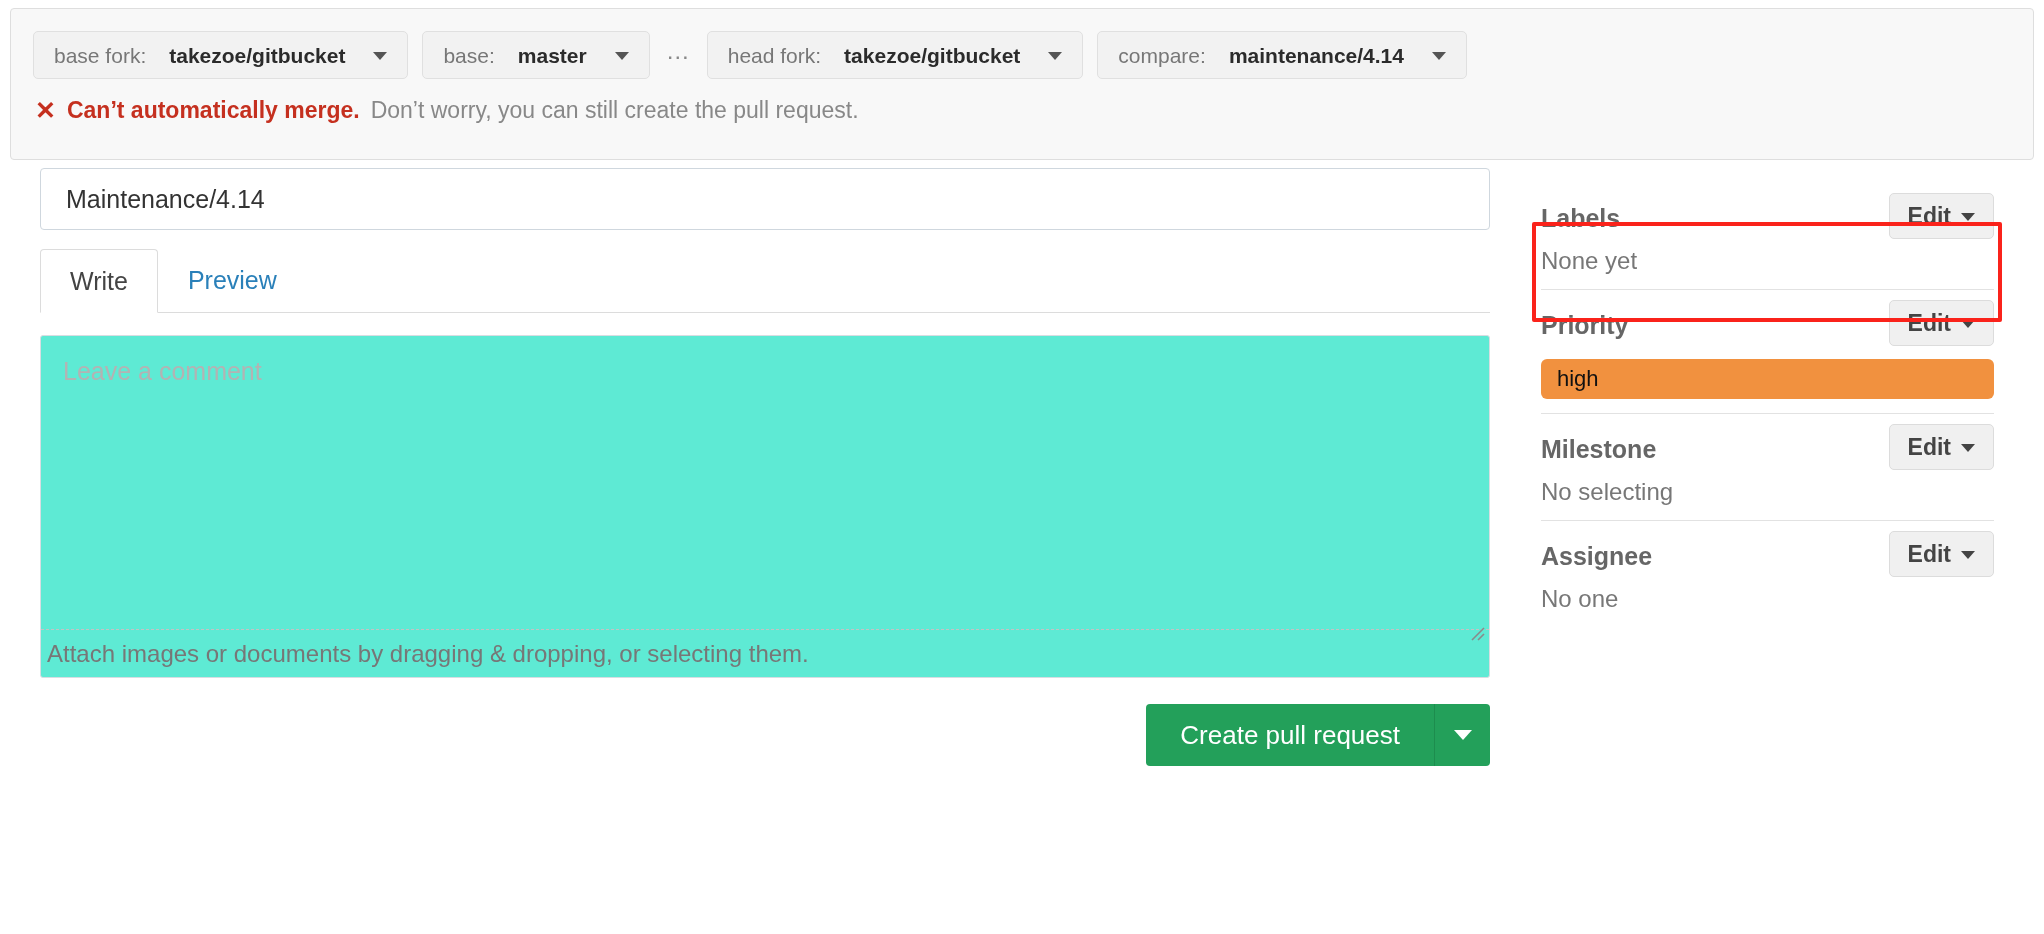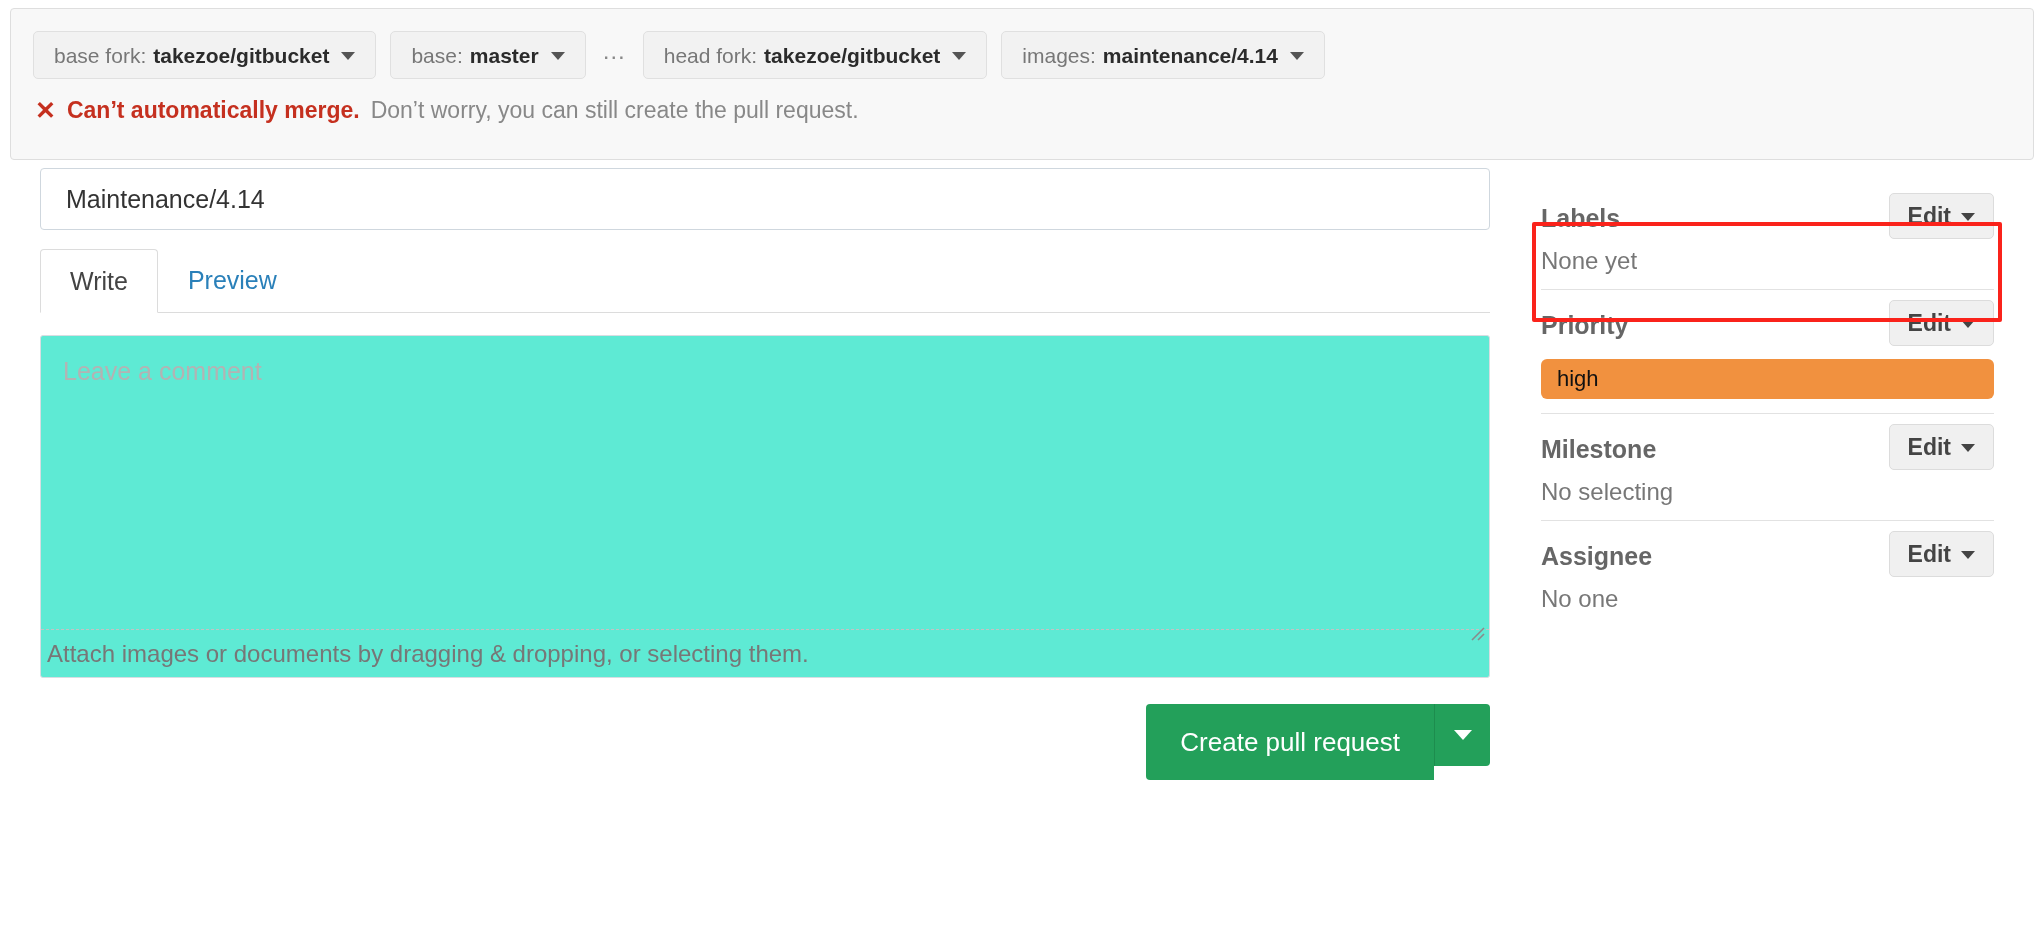--- a/index.html
+++ b/index.html
@@ -28,21 +28,21 @@
     gap: 14px;
   }
   .fork-btn {
     background: #f2f2f2;
     border: 1px solid #e0e0e0;
     border-radius: 5px;
     height: 48px;
     padding: 0 20px;
     display: flex;
     align-items: center;
-    gap: 7px;
+    gap: 23px;
     font-size: 21px;
     color: #777;
     white-space: nowrap;
     cursor: pointer;
     line-height: 1;
   }
   .fork-btn .strong { color: #2b2b2b; font-weight: bold; }
   .caret {
     display: inline-block;
     width: 0; height: 0;
@@ -185,21 +185,21 @@
     width: 1450px;
     display: flex;
     justify-content: flex-end;
   }
   .btn-group { display: flex; }
   .btn-primary {
     background: #23a05a;
     color: #fff;
     border: none;
     border-radius: 4px 0 0 4px;
-    height: 76px;
+    height: 62px;
     padding: 0 34px;
     font-family: "Liberation Sans", sans-serif;
     font-size: 26px;
     cursor: pointer;
     line-height: 1;
     margin-left: 8px;
   }
   .btn-primary-caret {
     background: #23a05a;
     border: none;
@@ -315,21 +315,21 @@
 
       <span class="dots">…</span>
 
       <div class="fork-btn">
         <span>head fork:</span>
         <span class="strong">takezoe/gitbucket</span>
         <span class="caret"></span>
       </div>
 
       <div class="fork-btn">
-        <span>images:</span>
+        <span>compare:</span>
         <span class="strong">maintenance/4.14</span>
         <span class="caret"></span>
       </div>
     </div>
 
     <div class="merge-row">
       <span class="x-icon">✕</span>
       <span class="merge-bold">Can’t automatically merge.</span>
       <span class="merge-note">Don’t worry, you can still create the pull request.</span>
     </div>

